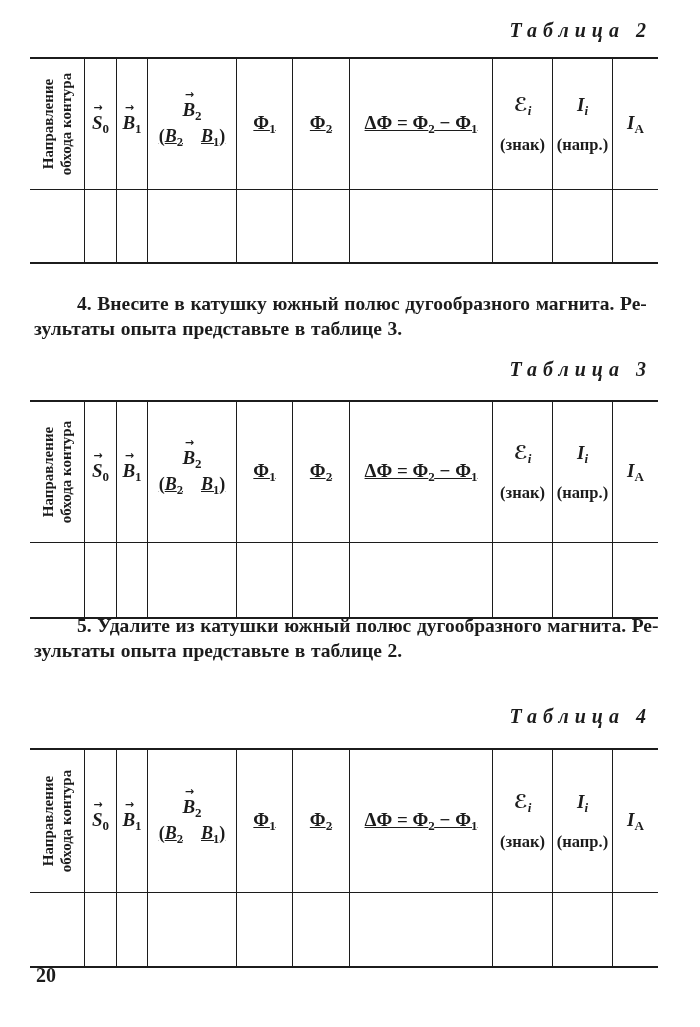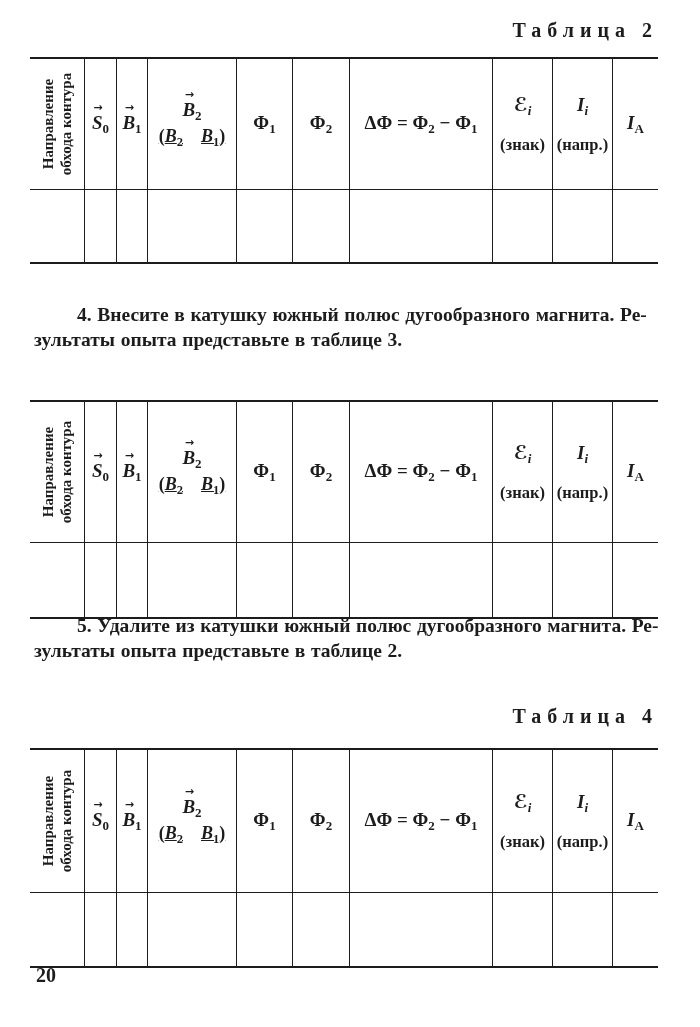--- a/index.html
+++ b/index.html
@@ -1,21 +1,21 @@
 <!DOCTYPE html>
 <html><head>
 <meta charset="utf-8">
 <style>
   html,body{margin:0;padding:0;background:#ffffff;}
   .page{
     position:relative;width:700px;height:1027px;background:#ffffff;
     font-family:"Liberation Serif","DejaVu Serif",serif;color:#1c1c1c;overflow:hidden;
   }
   .ttitle{
-    position:absolute;right:42px;font-weight:bold;
+    position:absolute;right:48px;font-style:italic;font-weight:bold;
     font-size:20px;letter-spacing:0.30em;white-space:nowrap;
   }
   .wtable{
     position:absolute;left:30px;width:628px;box-sizing:border-box;
     border-top:2.5px solid #1c1c1c;border-bottom:2.5px solid #1c1c1c;
   }
   .row{display:flex;}
   .row.head{height:var(--hh);}
   .row.body{height:var(--bh);border-top:1.6px solid #1c1c1c;}
   .cell{
@@ -26,21 +26,21 @@
   .c0{width:55px}.c1{width:32px}.c2{width:31px}.c3{width:89px}.c4{width:56px}
   .c5{width:57px}.c6{width:143px}.c7{width:60px}.c8{width:60px}.c9{width:45px}
   .rot{
     position:absolute;top:50%;left:50%;
     transform:translate(-50%,-50%) rotate(-90deg);
     width:134px;text-align:center;font-size:15px;font-weight:700;
     line-height:1.22;white-space:nowrap;
   }
   .rot span{display:block;}
   .mvar{font-style:italic;font-weight:700;font-size:19px;}
-  .up{font-style:normal;font-weight:700;font-size:19px;}
+  .up{font-style:normal;font-weight:700;font-size:19px;text-decoration:underline;}
   .sub{font-size:13px;font-weight:700;font-style:normal;vertical-align:-4px;}
   .sub.it{font-style:italic;}
   .vbase{position:relative;display:inline-block;}
   .arrow{
     position:absolute;left:55%;top:-11px;transform:translateX(-50%);
     font-family:"DejaVu Sans",sans-serif;font-size:11px;font-style:normal;
     font-weight:700;letter-spacing:0;
   }
   .line2{margin-top:2px;text-decoration:underline;}
   .paren{font-size:18px;font-weight:700;white-space:nowrap;}
@@ -106,25 +106,26 @@
       <div class="cell c3"></div>
       <div class="cell c4"></div>
       <div class="cell c5"></div>
       <div class="cell c6"></div>
       <div class="cell c7"></div>
       <div class="cell c8"></div>
       <div class="cell c9"></div>
     </div>
   </div>
 
-  <div class="para" style="top:302px">
+  <div class="para" style="top:291px">
     <div class="l1">4. Внесите в катушку южный полюс дугообразного магнита. Ре-</div>
     <div class="l2">зультаты опыта представьте в таблице 3.</div>
   </div>
 
+  <div class="ttitle" style="top:358px">Таблица 3</div>
 
   <div class="wtable" style="top:400px;--hh:140px;--bh:74px">
     <div class="row head">
       <div class="cell c0">
         <div class="rot">
           <span>Направление</span>
           <span>обхода контура</span>
         </div>
       </div>
       <div class="cell c1">

